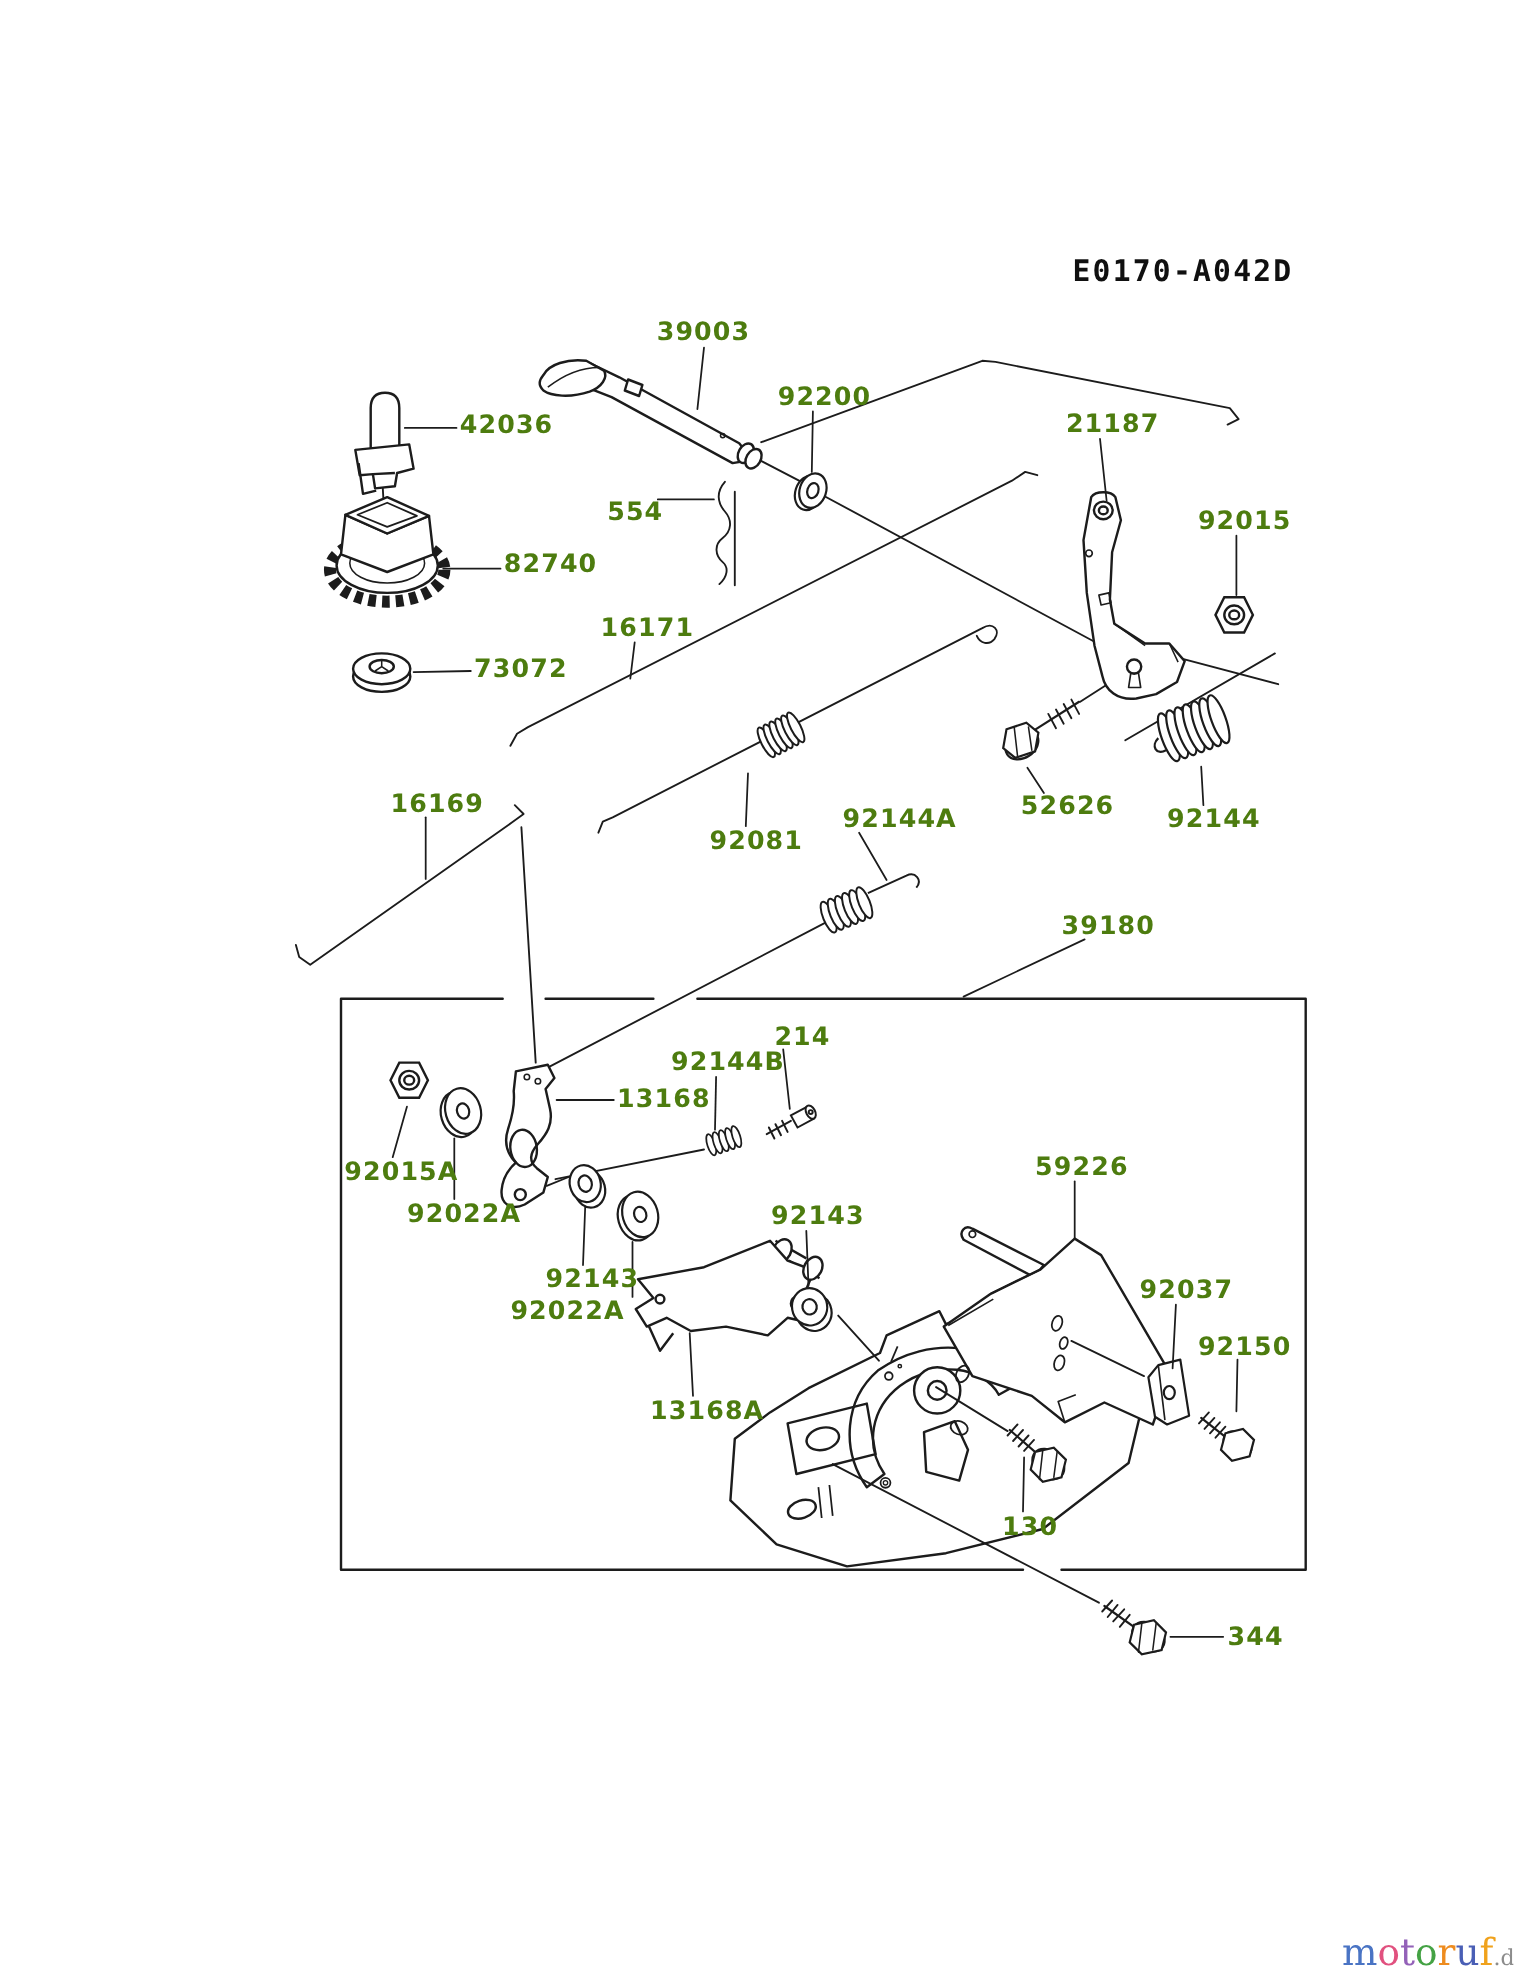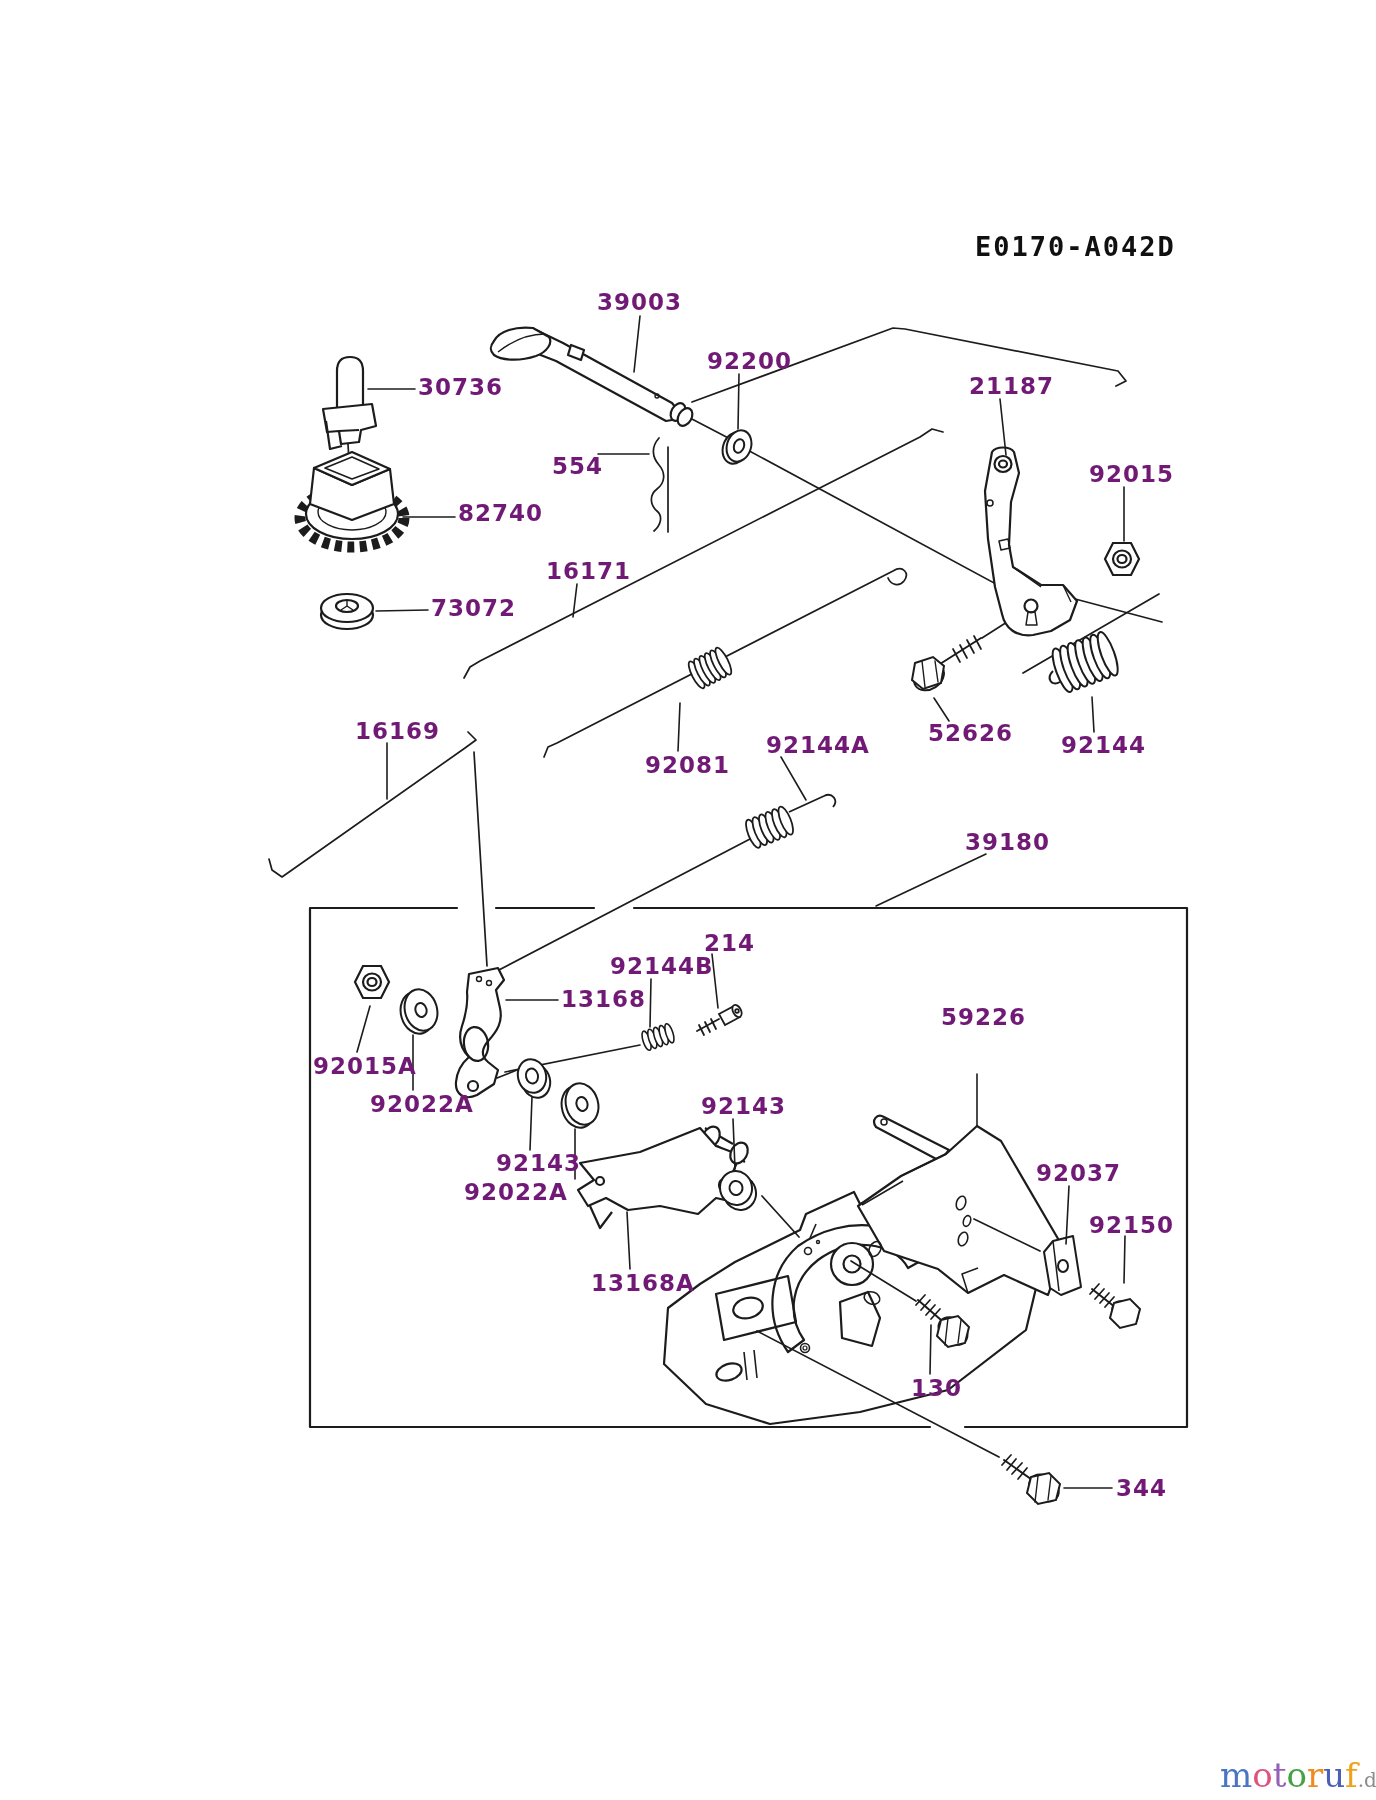--- a/index.html
+++ b/index.html
@@ -1,20 +1,20 @@
 <!DOCTYPE html>
 <html><head>
 <meta charset="utf-8">
 <style>
   html,body{margin:0;padding:0;background:#ffffff;}
   .page{position:relative;width:1376px;height:1800px;background:#ffffff;overflow:hidden;
         font-family:"DejaVu Sans",sans-serif;}
   .art{position:absolute;left:0;top:0;}
   .lbl{position:absolute;font:bold 23px "DejaVu Sans",sans-serif;letter-spacing:1px;
-       color:#701a75;line-height:1;white-space:nowrap;}
+       color:#4d7c0f;line-height:1;white-space:nowrap;}
   .code{position:absolute;left:975px;top:233px;font:bold 27px "DejaVu Sans Mono",monospace;
         letter-spacing:2px;color:#101010;line-height:1;white-space:nowrap;}
   .logo{position:absolute;left:1220px;top:1758px;font-family:"DejaVu Serif",serif;
         font-size:34px;line-height:1;white-space:nowrap;}
   .logo span{display:inline-block;}
   .logo .sfx{font-size:20px;vertical-align:baseline;}
 </style>
 </head>
 <body>
 
@@ -285,40 +285,40 @@
     <path d="M1112 1488 L1064 1488"></path>
   </g>
 </svg>
 
 <div class="code">E0170-A042D</div>
 
 <div class="lbl" style="left:597px;top:291px">39003</div>
 <div class="lbl" style="left:707px;top:350px">92200</div>
 <div class="lbl" style="left:969px;top:375px">21187</div>
 <div class="lbl" style="left:1089px;top:463px">92015</div>
-<div class="lbl" style="left:418px;top:376px">30736</div>
+<div class="lbl" style="left:418px;top:376px">42036</div>
 <div class="lbl" style="left:552px;top:455px">554</div>
 <div class="lbl" style="left:458px;top:502px">82740</div>
 <div class="lbl" style="left:546px;top:560px">16171</div>
 <div class="lbl" style="left:431px;top:597px">73072</div>
 <div class="lbl" style="left:355px;top:720px">16169</div>
 <div class="lbl" style="left:645px;top:754px">92081</div>
 <div class="lbl" style="left:766px;top:734px">92144A</div>
 <div class="lbl" style="left:928px;top:722px">52626</div>
 <div class="lbl" style="left:1061px;top:734px">92144</div>
 <div class="lbl" style="left:965px;top:831px">39180</div>
 <div class="lbl" style="left:610px;top:955px">92144B</div>
 <div class="lbl" style="left:704px;top:932px">214</div>
 <div class="lbl" style="left:561px;top:988px">13168</div>
 <div class="lbl" style="left:313px;top:1055px">92015A</div>
 <div class="lbl" style="left:370px;top:1093px">92022A</div>
 <div class="lbl" style="left:496px;top:1152px">92143</div>
 <div class="lbl" style="left:464px;top:1181px">92022A</div>
 <div class="lbl" style="left:701px;top:1095px">92143</div>
-<div class="lbl" style="left:941px;top:1006px">59226</div>
+<div class="lbl" style="left:941px;top:1050px">59226</div>
 <div class="lbl" style="left:591px;top:1272px">13168A</div>
 <div class="lbl" style="left:1036px;top:1162px">92037</div>
 <div class="lbl" style="left:1089px;top:1214px">92150</div>
 <div class="lbl" style="left:911px;top:1377px">130</div>
 <div class="lbl" style="left:1116px;top:1477px">344</div>
 
 <div class="logo">
   <span style="color: rgb(74, 116, 196);">m</span><span style="color: rgb(225, 81, 127);">o</span><span style="color: rgb(147, 97, 184);">t</span><span style="color: rgb(68, 162, 68);">o</span><span style="color: rgb(238, 140, 31);">r</span><span style="color: rgb(74, 95, 181);">u</span><span style="color: rgb(240, 162, 28);">f</span><span class="sfx" style="color: rgb(140, 140, 140);">.de</span>
 </div>
 

